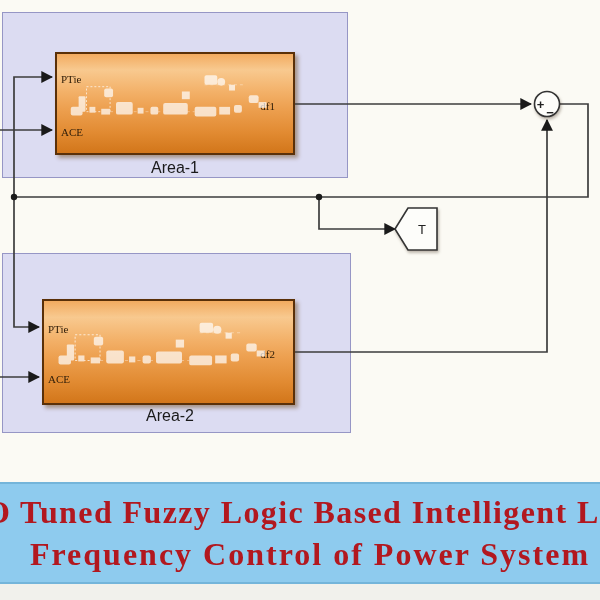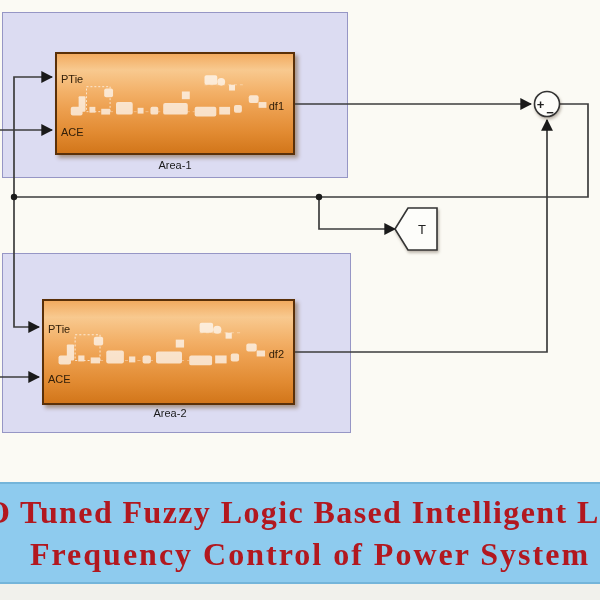--- a/index.html
+++ b/index.html
@@ -7,30 +7,30 @@
           background:#fbfaf4;font-family:"Liberation Sans",sans-serif;}
 
   
   .group{position:absolute;background:#dcdcf2;border:1px solid #9696c5;box-sizing:border-box;}
   #g1{left:2px;top:12px;width:346px;height:166px;}
   #g2{left:2px;top:253px;width:349px;height:180px;}
 
   
   .block{position:absolute;box-sizing:border-box;border:2px solid #5a3008;
          background:linear-gradient(to bottom,#f2ab60 0%,#f8c98f 16%,#f3b169 38%,#eda050 55%,#e18a31 80%,#d2761a 100%);
-         box-shadow:2.5px 3px 4px rgba(100,60,10,.45);}
+         box-shadow:2.5px 3px 4px rgba(100,60,10,.45);font-family:Liberation Serif, serif;}
   #b1{left:55px;top:52px;width:240px;height:103px;}
   #b2{left:42px;top:299px;width:253px;height:106px;}
   .preview{position:absolute;left:0;top:0;width:100%;height:100%;pointer-events:none;}
 
   .plabel{position:absolute;font-size:11px;color:#33200a;line-height:14px;white-space:nowrap;}
   .pin{left:4px;}
-  .pout{right:9px;text-align:left;}
+  .pout{right:18px;text-align:left;}
 
-  .blabel{position:absolute;width:100px;text-align:center;font-size:11px;color:#1a1a1a;}
+  .blabel{position:absolute;width:100px;text-align:center;font-size:16px;color:#1a1a1a;}
   #l1{left:125px;top:159px;}
   #l2{left:120px;top:407px;}
 
   
   .wires{position:absolute;left:0;top:0;width:600px;height:600px;pointer-events:none;}
   .wire{fill:none;stroke:#3c3c3c;stroke-width:1.7;}
   .shadowed{filter:drop-shadow(1.5px 2px 1.5px rgba(60,40,20,.35));}
   .svgtxt{font-family:"Liberation Sans",sans-serif;fill:#222;}
 
   

